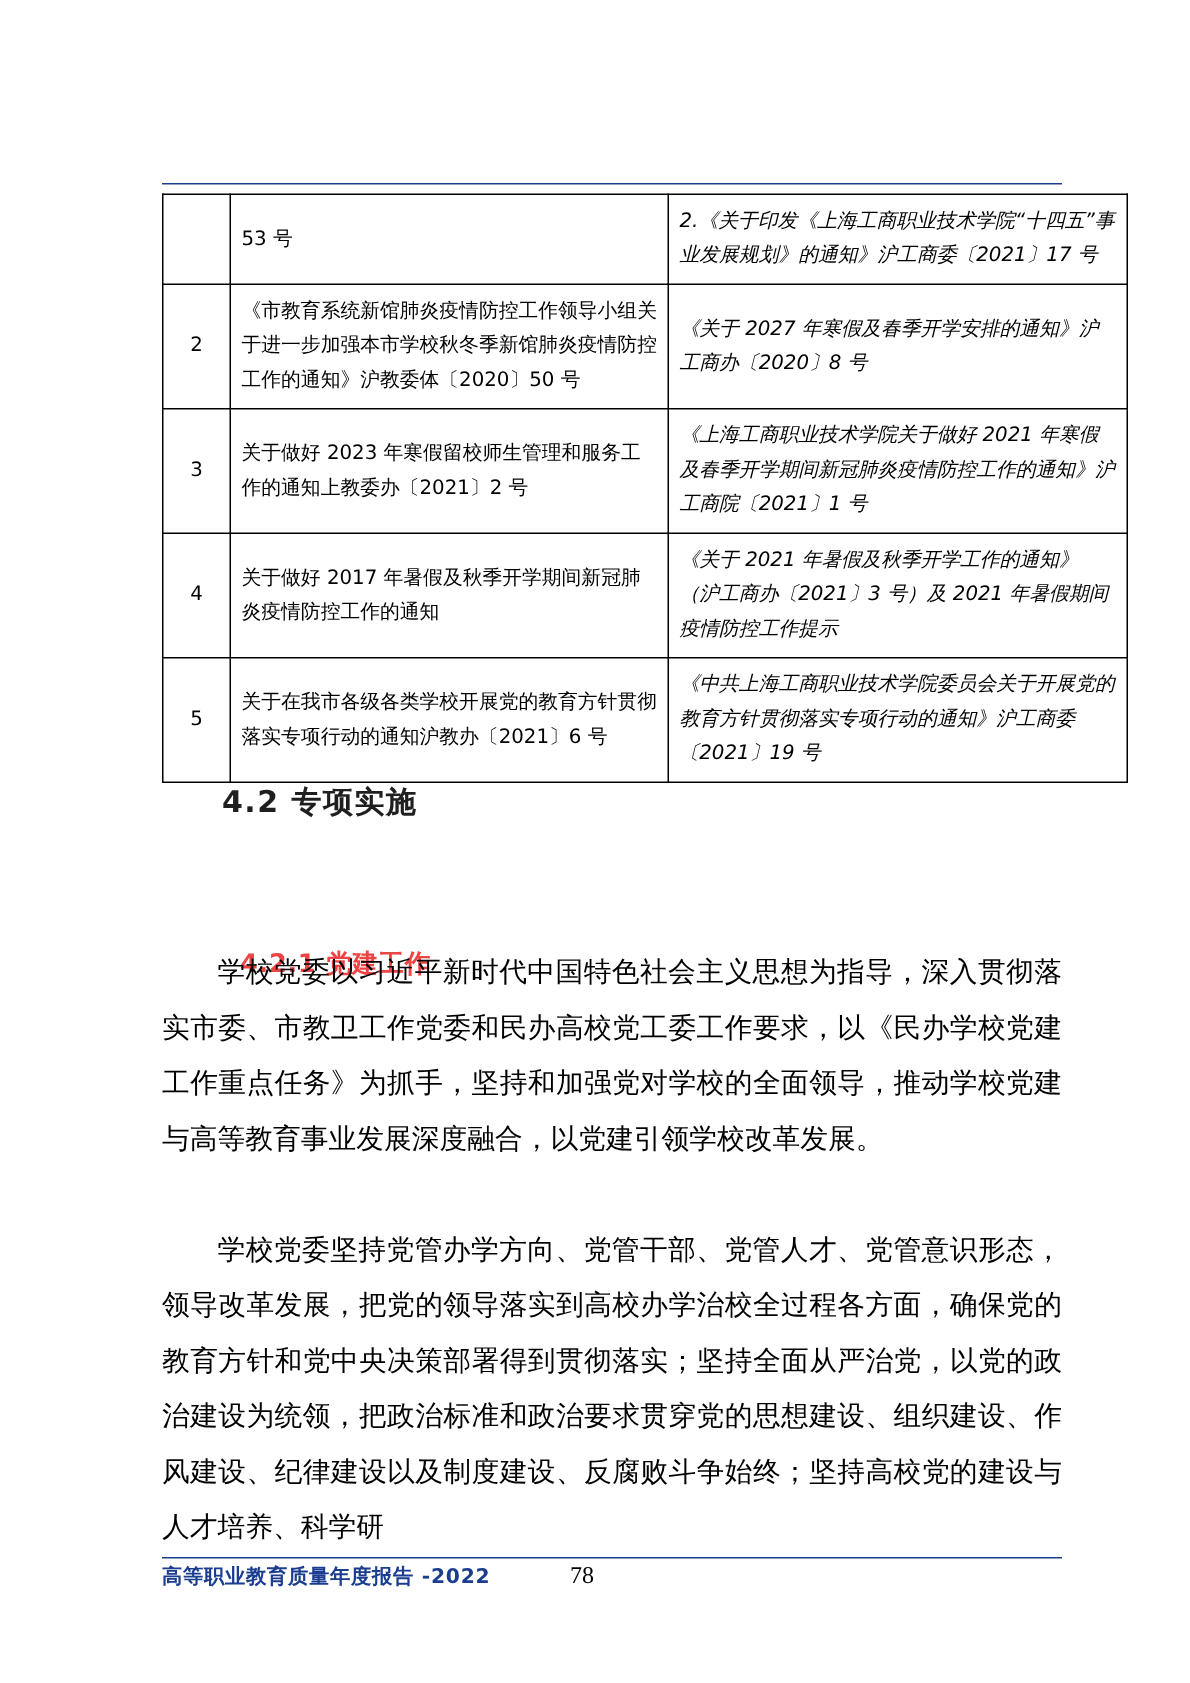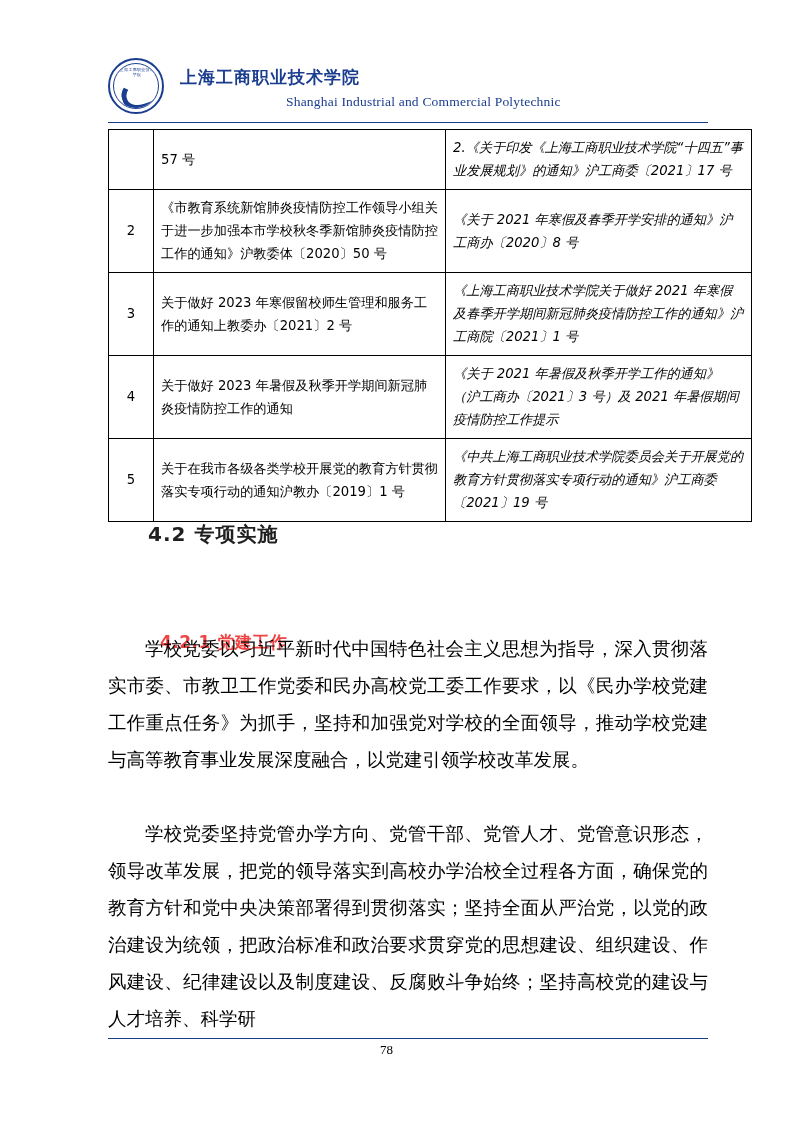--- a/index.html
+++ b/index.html
@@ -194,77 +194,67 @@
     font-size: 13.5px;
     font-weight: bold;
     color: #1b3d8f;
     font-family: "DejaVu Sans", "Liberation Sans", sans-serif;
     letter-spacing: 0.5px;
   }
   .footer-page {
     position: absolute;
     left: 380px;
     top: 1042px;
-    font-size: 13px;
+    font-size: 16px;
     color: #000;
     font-family: "Liberation Serif", "DejaVu Serif", serif;
   }
 </style>
 </head>
 <body>
 
 <div class="page">
 
-  <div class="header">
-    <div class="logo">
-      <div class="logo-circle"></div>
-      <div class="logo-inner">
-        <div class="logo-text-arc">上海工商职业技术学院</div>
-        <div class="logo-swoosh"></div>
-      </div>
-    </div>
-    <div class="header-cn">上海工商职业技术学院</div>
-    <div class="header-en">Shanghai Industrial and Commercial Polytechnic</div>
-  </div>
   <div class="header-rule"></div>
 
   <div class="tbl-wrap">
     <table class="doc-table">
       <tbody>
         <tr>
           <td class="col-num"></td>
-          <td class="col-a">57 号</td>
+          <td class="col-a">53 号</td>
           <td class="col-b">2.《关于印发《上海工商职业技术学院“十四五”事业发展规划》的通知》沪工商委〔2021〕17 号</td>
         </tr>
         <tr>
           <td class="col-num">2</td>
           <td class="col-a">《市教育系统新馆肺炎疫情防控工作领导小组关于进一步加强本市学校秋冬季新馆肺炎疫情防控工作的通知》沪教委体〔2020〕50 号</td>
-          <td class="col-b">《关于 2021 年寒假及春季开学安排的通知》沪工商办〔2020〕8 号</td>
+          <td class="col-b">《关于 2027 年寒假及春季开学安排的通知》沪工商办〔2020〕8 号</td>
         </tr>
         <tr>
           <td class="col-num">3</td>
           <td class="col-a">关于做好 2023 年寒假留校师生管理和服务工作的通知上教委办〔2021〕2 号</td>
           <td class="col-b">《上海工商职业技术学院关于做好 2021 年寒假及春季开学期间新冠肺炎疫情防控工作的通知》沪工商院〔2021〕1 号</td>
         </tr>
         <tr>
           <td class="col-num">4</td>
-          <td class="col-a">关于做好 2023 年暑假及秋季开学期间新冠肺炎疫情防控工作的通知</td>
+          <td class="col-a">关于做好 2017 年暑假及秋季开学期间新冠肺炎疫情防控工作的通知</td>
           <td class="col-b">《关于 2021 年暑假及秋季开学工作的通知》（沪工商办〔2021〕3 号）及 2021 年暑假期间疫情防控工作提示</td>
         </tr>
         <tr>
           <td class="col-num">5</td>
-          <td class="col-a">关于在我市各级各类学校开展党的教育方针贯彻落实专项行动的通知沪教办〔2019〕1 号</td>
+          <td class="col-a">关于在我市各级各类学校开展党的教育方针贯彻落实专项行动的通知沪教办〔2021〕6 号</td>
           <td class="col-b">《中共上海工商职业技术学院委员会关于开展党的教育方针贯彻落实专项行动的通知》沪工商委〔2021〕19 号</td>
         </tr>
       </tbody>
     </table>
   </div>
 
   <div class="h2" style="top:521px;">4.2 专项实施</div>
   <div class="h3" style="top:587px;">4.2.1 党建工作</div>
 
   <div class="para" style="top:630px;">学校党委以习近平新时代中国特色社会主义思想为指导，深入贯彻落实市委、市教卫工作党委和民办高校党工委工作要求，以《民办学校党建工作重点任务》为抓手，坚持和加强党对学校的全面领导，推动学校党建与高等教育事业发展深度融合，以党建引领学校改革发展。</div>
   <div class="para" style="top:815px;">学校党委坚持党管办学方向、党管干部、党管人才、党管意识形态，领导改革发展，把党的领导落实到高校办学治校全过程各方面，确保党的教育方针和党中央决策部署得到贯彻落实；坚持全面从严治党，以党的政治建设为统领，把政治标准和政治要求贯穿党的思想建设、组织建设、作风建设、纪律建设以及制度建设、反腐败斗争始终；坚持高校党的建设与人才培养、科学研</div>
 
   <div class="footer-rule"></div>
+  <div class="footer-left">高等职业教育质量年度报告 -2022</div>
   <div class="footer-page">78</div>
 
 </div>
 
 </body></html>

